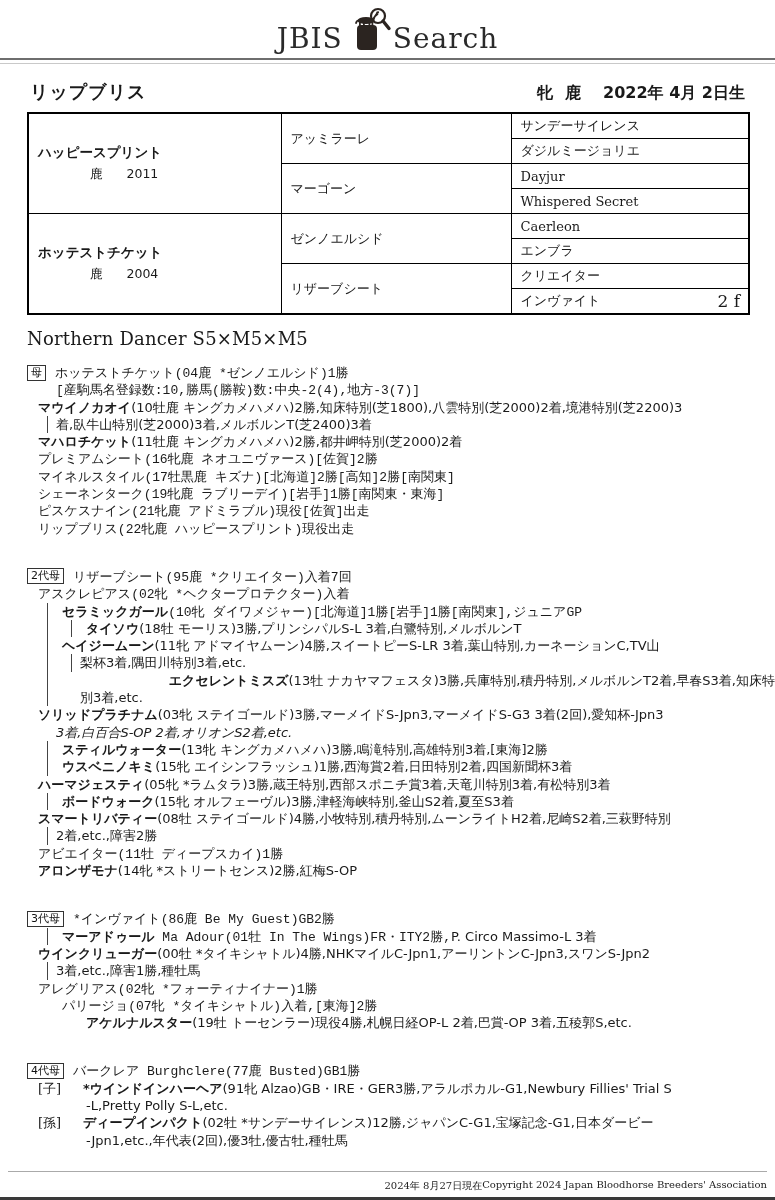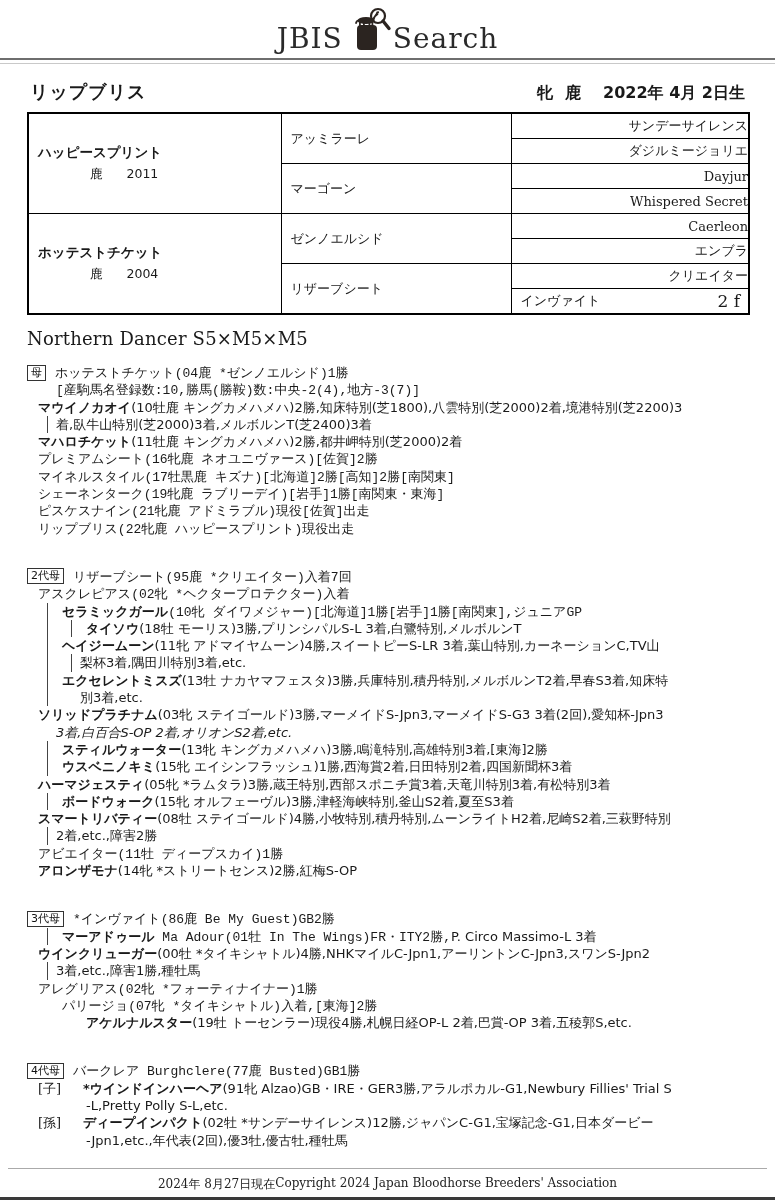--- a/index.html
+++ b/index.html
@@ -15,21 +15,21 @@
   .rule-double{margin-top:5px;height:3px;border-top:2px solid #6e6e6e;border-bottom:1px solid #c9c9c9;}
   
   .title-row{display:flex;justify-content:space-between;align-items:baseline;margin:16px 30px 8px 30px;}
   .title-name{font-size:18px;font-weight:bold;letter-spacing:1px;}
   .title-info{font-size:16px;font-weight:bold;display:flex;gap:12px;}
   .title-info .wide{margin-left:10px;}
   
   table.ped{border-collapse:collapse;margin:0 0 0 27px;table-layout:fixed;width:721px;}
   table.ped td{border:1px solid #000;font-size:13px;padding:0 0 0 9px;overflow:hidden;white-space:nowrap;}
   table.ped{border:2px solid #000;}
-  td.gp{height:24px;font-family:"DejaVu Serif","Liberation Serif",serif;text-align:right;}
+  td.gp{height:24px;font-family:"DejaVu Serif","Liberation Serif",serif;}
   td.par{font-family:"DejaVu Serif","Liberation Serif",serif;}
   td.anc{vertical-align:middle;}
   .anc-name{font-weight:bold;font-size:13.5px;}
   .anc-sub{font-size:12.5px;padding-left:52px;display:flex;gap:24px;margin-top:4px;}
   .gp-flex{display:flex;justify-content:space-between;align-items:center;padding-right:8px;}
   .fam-num{font-family:"DejaVu Serif","Liberation Serif",serif;font-size:17px;}
   
   .inbreed{margin:13px 0 0 27px;font-size:18px;font-family:"DejaVu Serif","Liberation Serif",serif;letter-spacing:0.2px;}
   
   .sections{margin-left:27px;margin-top:15px;font-size:13px;}
@@ -37,22 +37,22 @@
   .line{position:relative;height:17.3px;line-height:17.3px;white-space:nowrap;}
   .bar{position:absolute;top:0;bottom:0;width:1px;background:#444;}
   .seg-m{font-family:Liberation Mono, monospace;text-align:center;}
   .seg-g{font-family:"DejaVu Sans","Liberation Sans",sans-serif;margin-top:44px;}
   .seg-b{font-family:"DejaVu Sans","Liberation Sans",sans-serif;font-weight:bold;}
   .label-box{display:inline-block;border:1px solid #333;padding:0 3px;font-size:11px;line-height:14px;
              font-family:"DejaVu Sans","Liberation Sans",sans-serif;margin-right:9px;vertical-align:1.5px;color:#111;}
   .tagp{display:inline-block;width:30px;margin-right:15px;font-family:"DejaVu Serif","Liberation Serif",serif;}
   
   .footer{position:absolute;left:8px;right:8px;bottom:7px;border-top:1px solid #aaa;padding-top:7px;
-          display:flex;justify-content:center;font-family:"DejaVu Serif","Liberation Serif",serif;
-          font-size:12px;color:#222;}
+          display:flex;justify-content:flex-end;font-family:"DejaVu Serif","Liberation Serif",serif;
+          font-size:10px;color:#222;}
   .bottom-bar{position:absolute;left:0;right:0;bottom:0;height:3px;background:#3a3a3a;}
 </style>
 </head>
 <body>
 
 <div class="header">
   <div class="logo">
     <span class="logo-left">JBIS</span>
     <svg class="logo-icon" viewBox="0 0 52 46">
       <rect x="15" y="18" width="20" height="25" rx="4" fill="#2b2420"></rect>
@@ -155,21 +155,21 @@
       <div class="line" style="padding-left: 11px;"><span class="seg-m">ピスケスナイン(21牝鹿 アドミラブル)現役[佐賀]出走</span></div>
       <div class="line" style="padding-left: 11px;"><span class="seg-m">リップブリス(22牝鹿 ハッピースプリント)現役出走</span></div>
     </div>
     <div class="section">
       <div class="line"><span class="label-box">2代母</span><span class="seg-m">リザーブシート(95鹿 *クリエイター)入着7回</span></div>
       <div class="line" style="padding-left: 11px;"><span class="seg-m">アスクレピアス(02牝 *ヘクタープロテクター)入着</span></div>
       <div class="line" style="padding-left: 35px;"><span class="bar" style="left: 20px;"></span><span class="seg-b">セラミックガール</span><span class="seg-m">(10牝 ダイワメジャー)[北海道]1勝[岩手]1勝[南関東],ジュニアGP</span></div>
       <div class="line" style="padding-left: 59px;"><span class="bar" style="left: 20px;"></span><span class="bar" style="left: 44px;"></span><span class="seg-b">タイソウ</span><span class="seg-g">(18牡 モーリス)3勝,プリンシパルS-L 3着,白鷺特別,メルボルンT</span></div>
       <div class="line" style="padding-left: 35px;"><span class="bar" style="left: 20px;"></span><span class="seg-b">ヘイジームーン</span><span class="seg-g">(11牝 アドマイヤムーン)4勝,スイートピーS-LR 3着,葉山特別,カーネーションC,TV山</span></div>
       <div class="line" style="padding-left: 53px;"><span class="bar" style="left: 20px;"></span><span class="bar" style="left: 44px;"></span><span class="seg-g">梨杯3着,隅田川特別3着,etc.</span></div>
-      <div class="line" style="padding-left: 35px;"><span class="bar" style="left: 20px;"></span><span class="seg-b">エクセレントミスズ</span><span class="seg-g">(13牡 ナカヤマフェスタ)3勝,兵庫特別,積丹特別,メルボルンT2着,早春S3着,知床特</span></div>
+      <div class="line" style="padding-left: 35px; text-align: right;"><span class="bar" style="left: 20px;"></span><span class="seg-b">エクセレントミスズ</span><span class="seg-g">(13牡 ナカヤマフェスタ)3勝,兵庫特別,積丹特別,メルボルンT2着,早春S3着,知床特</span></div>
       <div class="line" style="padding-left: 53px;"><span class="bar" style="left: 20px;"></span><span class="seg-g">別3着,etc.</span></div>
       <div class="line" style="padding-left: 11px;"><span class="seg-b">ソリッドプラチナム</span><span class="seg-g">(03牝 ステイゴールド)3勝,マーメイドS-Jpn3,マーメイドS-G3 3着(2回),愛知杯-Jpn3</span></div>
       <div class="line" style="padding-left: 29px; font-style: italic;"><span class="seg-g">3着,白百合S-OP 2着,オリオンS2着,etc.</span></div>
       <div class="line" style="padding-left: 35px;"><span class="bar" style="left: 20px;"></span><span class="seg-b">スティルウォーター</span><span class="seg-g">(13牝 キングカメハメハ)3勝,鳴滝特別,高雄特別3着,[東海]2勝</span></div>
       <div class="line" style="padding-left: 35px;"><span class="bar" style="left: 20px;"></span><span class="seg-b">ウスベニノキミ</span><span class="seg-g">(15牝 エイシンフラッシュ)1勝,西海賞2着,日田特別2着,四国新聞杯3着</span></div>
       <div class="line" style="padding-left: 11px;"><span class="seg-b">ハーマジェスティ</span><span class="seg-g">(05牝 *ラムタラ)3勝,蔵王特別,西部スポニチ賞3着,天竜川特別3着,有松特別3着</span></div>
       <div class="line" style="padding-left: 35px;"><span class="bar" style="left: 20px;"></span><span class="seg-b">ボードウォーク</span><span class="seg-g">(15牝 オルフェーヴル)3勝,津軽海峡特別,釜山S2着,夏至S3着</span></div>
       <div class="line" style="padding-left: 11px;"><span class="seg-b">スマートリバティー</span><span class="seg-g">(08牡 ステイゴールド)4勝,小牧特別,積丹特別,ムーンライトH2着,尼崎S2着,三萩野特別</span></div>
       <div class="line" style="padding-left: 29px;"><span class="bar" style="left: 20px;"></span><span class="seg-g">2着,etc.,障害2勝</span></div>
       <div class="line" style="padding-left: 11px;"><span class="seg-m">アビエイター(11牡 ディープスカイ)1勝</span></div>

